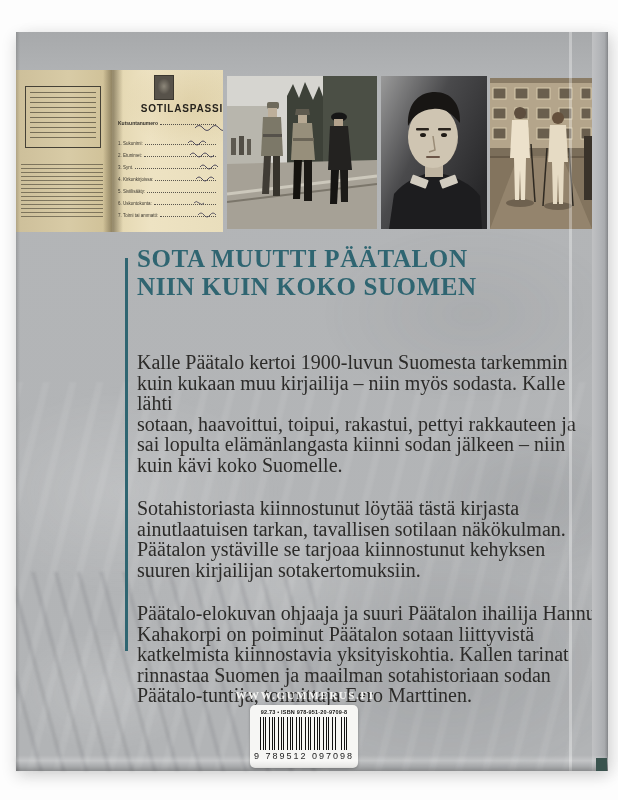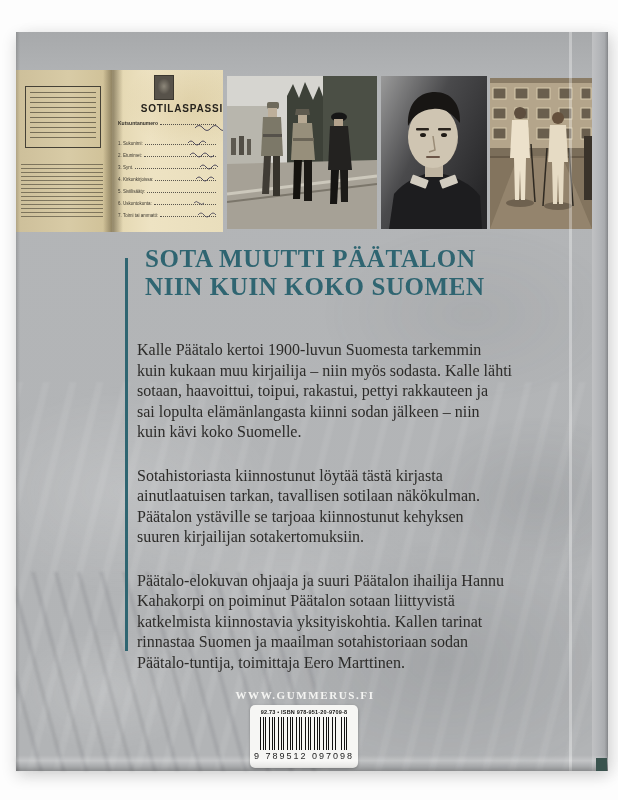--- a/index.html
+++ b/index.html
@@ -62,23 +62,23 @@
     font-family:"Liberation Sans",sans-serif;font-size:5px;font-weight:bold;color:#33302a;}
   .kutsu::after{content:"";flex:1;border-bottom:1px dotted #55514a;margin:0 2px 1px 2px;}
   .pp-rows{position:absolute;left:6px;top:64px;width:100px;}
   .pp-row{display:flex;align-items:flex-end;height:12px;
     font-family:"Liberation Sans",sans-serif;font-size:4.5px;color:#3a372f;}
   .pp-row::after{content:"";flex:1;border-bottom:1px dotted #5a564e;margin:0 2px 1px 2px;}
   .hand{position:absolute;left:96px;top:0;width:111px;height:100%;z-index:2;}
   
   .rule{position:absolute;left:109px;top:226px;width:3px;height:393px;z-index:3;background:#2f6571;}
   .title{position:absolute;left:121px;top:213px;z-index:3;white-space:pre-line;
-    font-size:25px;line-height:28px;font-weight:bold;letter-spacing:.6px;color:#2f6571;margin-left:8px;}
+    font-size:25px;line-height:28px;font-weight:bold;letter-spacing:.6px;color:#2f6571;}
   .blurb{position:absolute;left:121px;top:308px;width:460px;z-index:3;color:#2c2b29;}
-  .para{white-space:pre-line;font-size:16px;line-height:20.5px;margin:0 0 23px 0;}
+  .para{white-space:pre-line;font-size:20px;line-height:20.5px;margin:12px 0 23px 0;}
   .website{position:absolute;left:0;top:657px;width:578px;z-index:3;text-align:center;
     font-family:"Liberation Serif",serif;font-size:11px;font-weight:bold;
     letter-spacing:1.6px;color:#f4f4f2;}
   
   .sticker{position:absolute;left:234px;top:673px;width:108px;height:63px;z-index:3;
     background:#f6f6f4;border-radius:5px;box-shadow:0 1px 3px rgba(0,0,0,.28);
     text-align:center;}
   .bc-label{margin-top:4px;font-family:"Liberation Sans",sans-serif;font-size:5.5px;
     font-weight:bold;letter-spacing:.2px;color:#141414;white-space:nowrap;}
   .bc-bars{width:88px;height:33px;margin:2px auto 0 auto;

